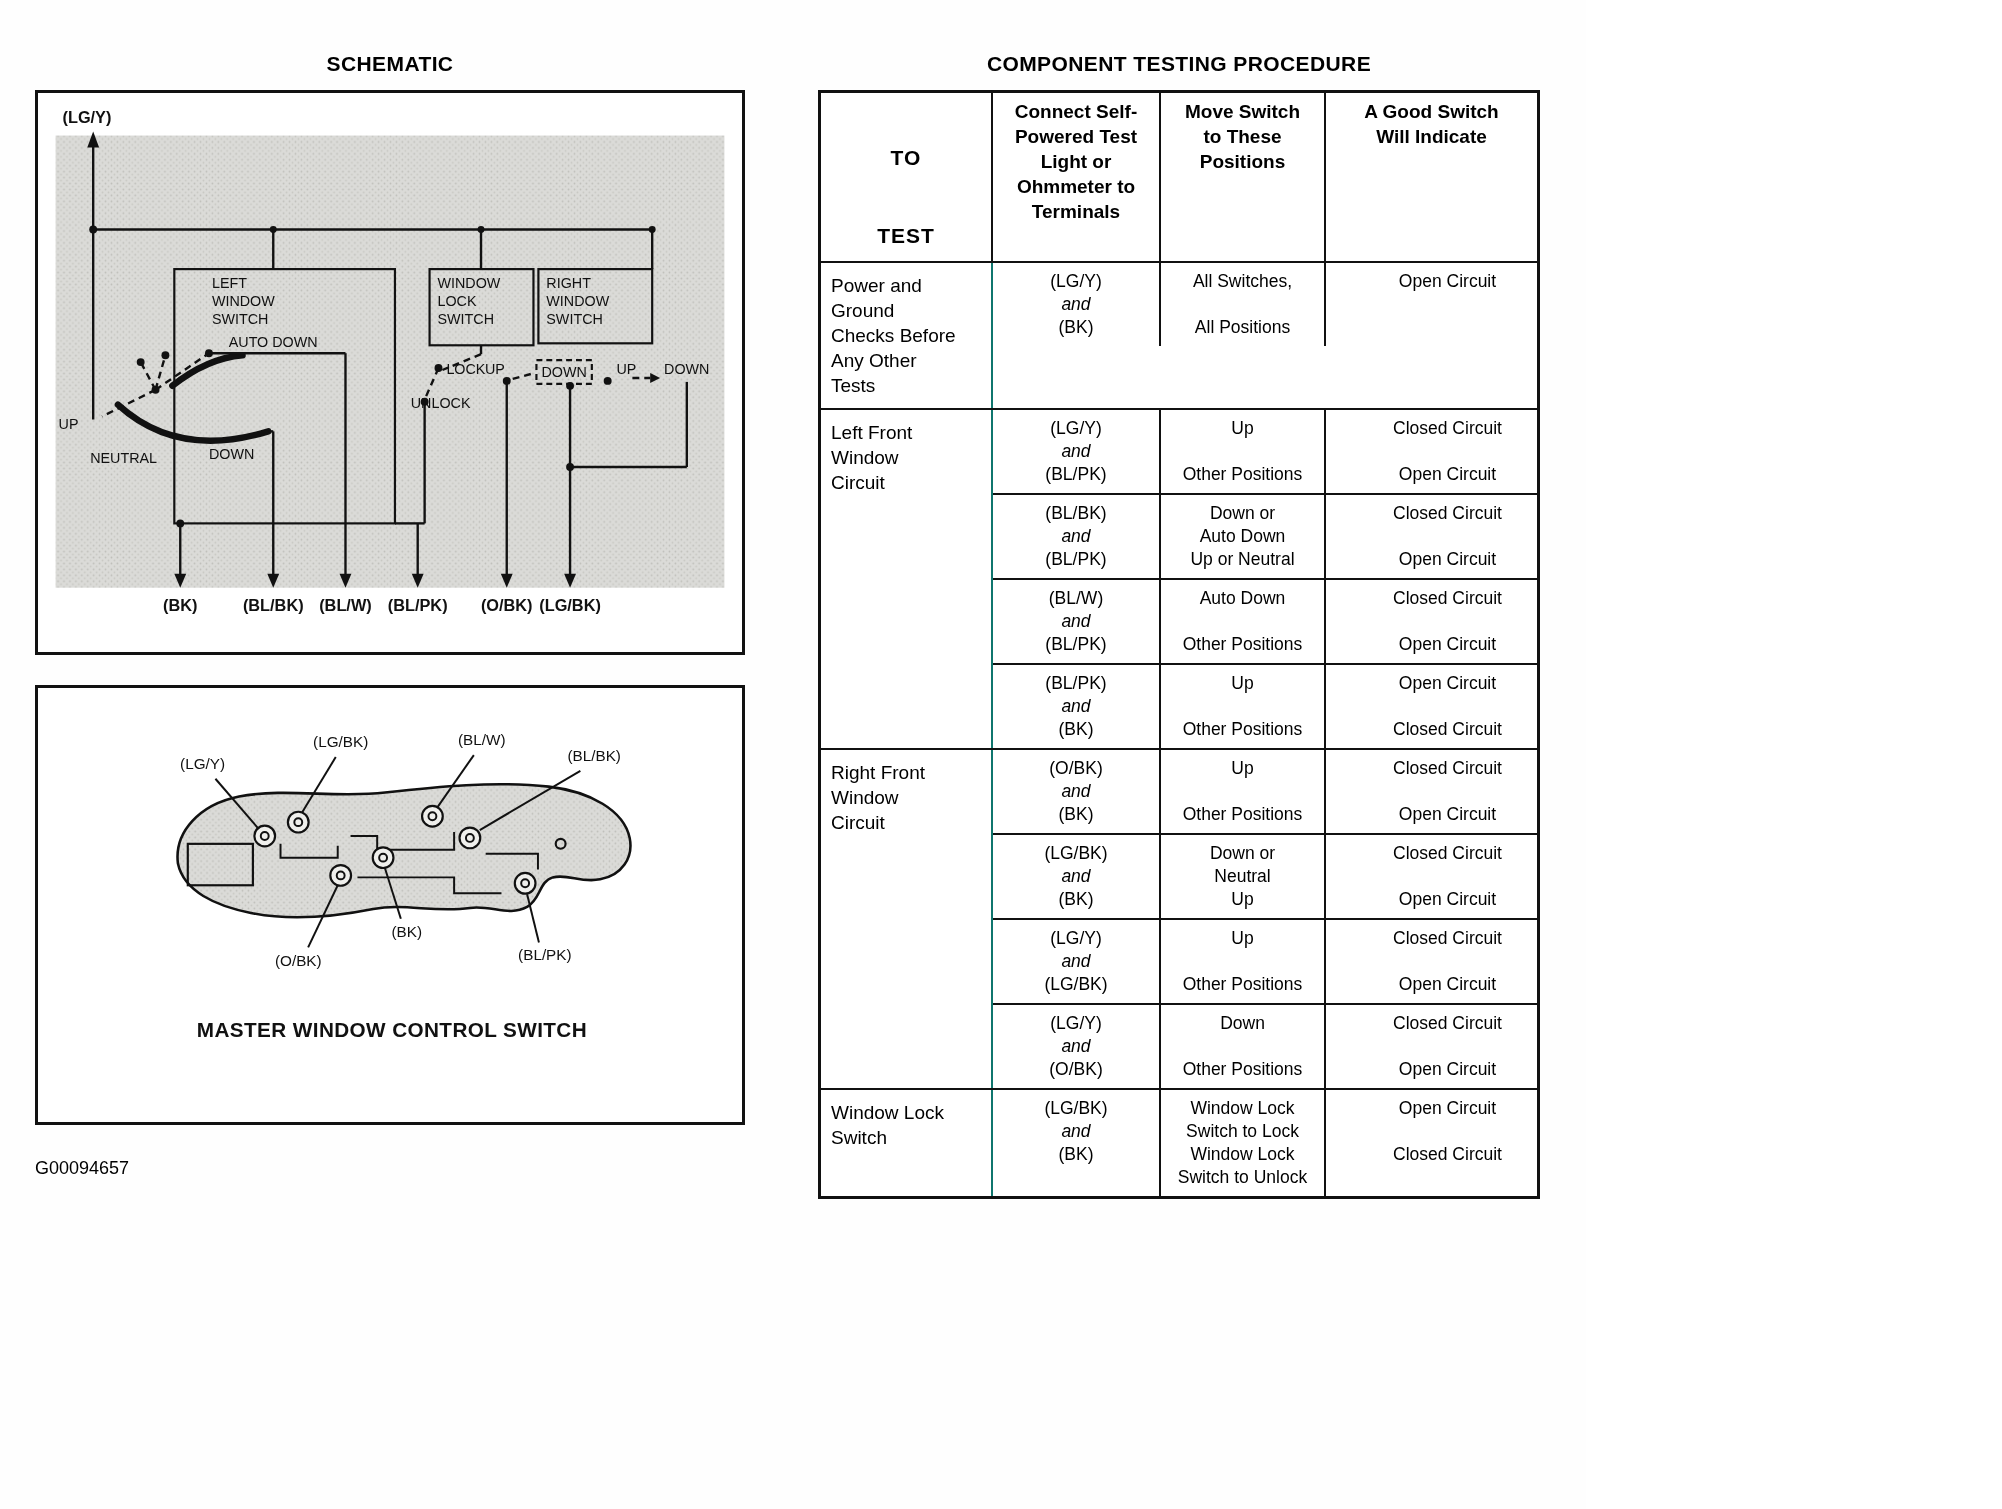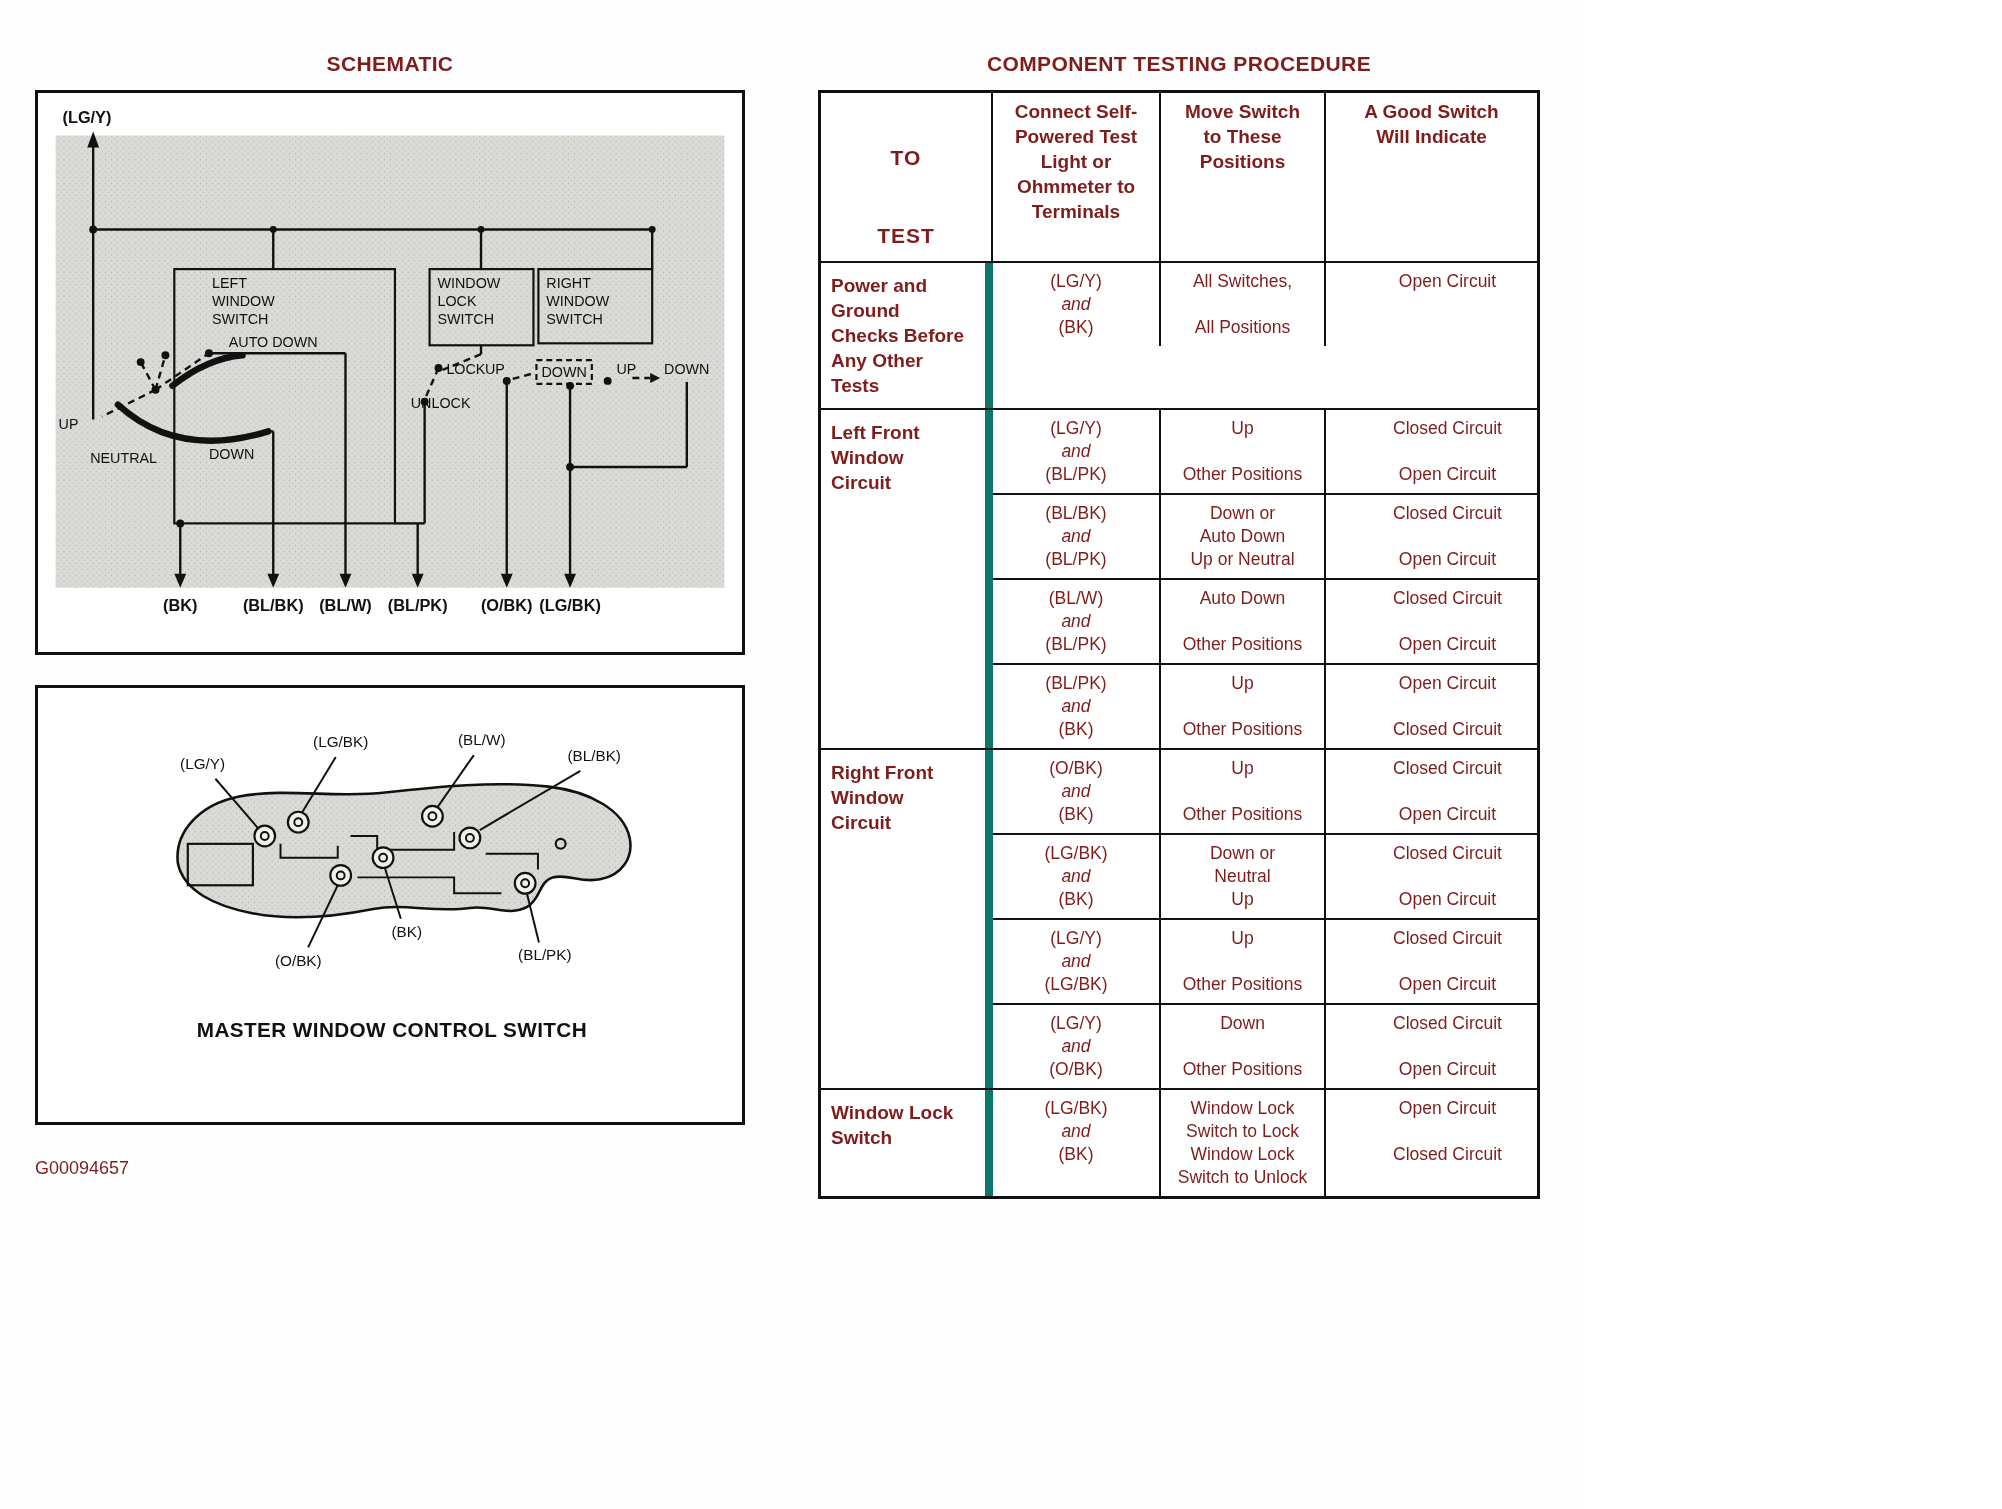--- a/index.html
+++ b/index.html
@@ -1,17 +1,17 @@
 <!DOCTYPE html>
 <html><head>
 <meta charset="utf-8">
 <style>
   html,body{margin:0;padding:0;background:#ffffff;}
   .page{position:relative;width:1586px;height:1509px;background:#fefefe;
-        font-family:"Liberation Sans",sans-serif;color:#7f1d1d;overflow:hidden;}
+        font-family:"Liberation Sans",sans-serif;color:#000000;overflow:hidden;}
 
   .sec-title{position:absolute;text-align:center;font-weight:bold;font-size:21px;letter-spacing:.4px;}
   .schem-title{left:35px;top:52px;width:710px;}
   .table-title{left:818px;top:52px;width:722px;}
 
   .schem-box{position:absolute;left:35px;top:90px;width:710px;height:565px;border:3px solid #111;box-sizing:border-box;background:#fff;}
   .master-box{position:absolute;left:35px;top:685px;width:710px;height:440px;border:3px solid #111;box-sizing:border-box;background:#fff;}
   .schem-box svg,.master-box svg{display:block;width:100%;height:100%;}
   .fig-id{position:absolute;left:35px;top:1133px;font-size:18px;margin-top:25px;}
 
@@ -36,21 +36,21 @@
   .ctable{position:absolute;left:818px;top:90px;width:722px;border:3px solid #111;box-sizing:border-box;background:#fff;}
   .cell{box-sizing:border-box;}
   .thead{display:grid;grid-template-columns:172px 168px 165px 1fr;border-bottom:2px solid #111;min-height:148px;}
   .hcell{display:flex;flex-direction:column;align-items:center;text-align:center;
          font-weight:bold;font-size:19px;padding:6px 4px;border-right:2px solid #111;}
   .hcell:last-child{border-right:none;}
   .hln{line-height:25px;min-height:25px;}
   .hbig .hln{font-size:21px;line-height:38px;letter-spacing:1px;margin-top:40px;}
   .tgroup{display:grid;grid-template-columns:172px 1fr;border-bottom:2px solid #111;}
   .tgroup:last-child{border-bottom:none;}
-  .test-cell{border-right:8px solid #0f766e;padding:10px 10px;font-weight:bold;font-size:19px;text-align:left;}
+  .test-cell{border-right:2px solid #0f766e;padding:10px 10px;font-weight:normal;font-size:19px;text-align:left;}
   .test-cell .ln{line-height:25px;min-height:25px;}
   .subrow{display:grid;grid-template-columns:168px 165px 1fr;border-bottom:2px solid #111;min-height:71px;}
   .subrow:last-child{border-bottom:none;}
   .subrow .cell{border-right:2px solid #111;text-align:center;padding:7px 4px;font-size:17.5px;}
   .subrow .cell:last-child{border-right:none;padding-left:36px;}
   .ln{line-height:23px;min-height:23px;}
   .it{font-style:italic;}
 </style>
 </head>
 <body>

